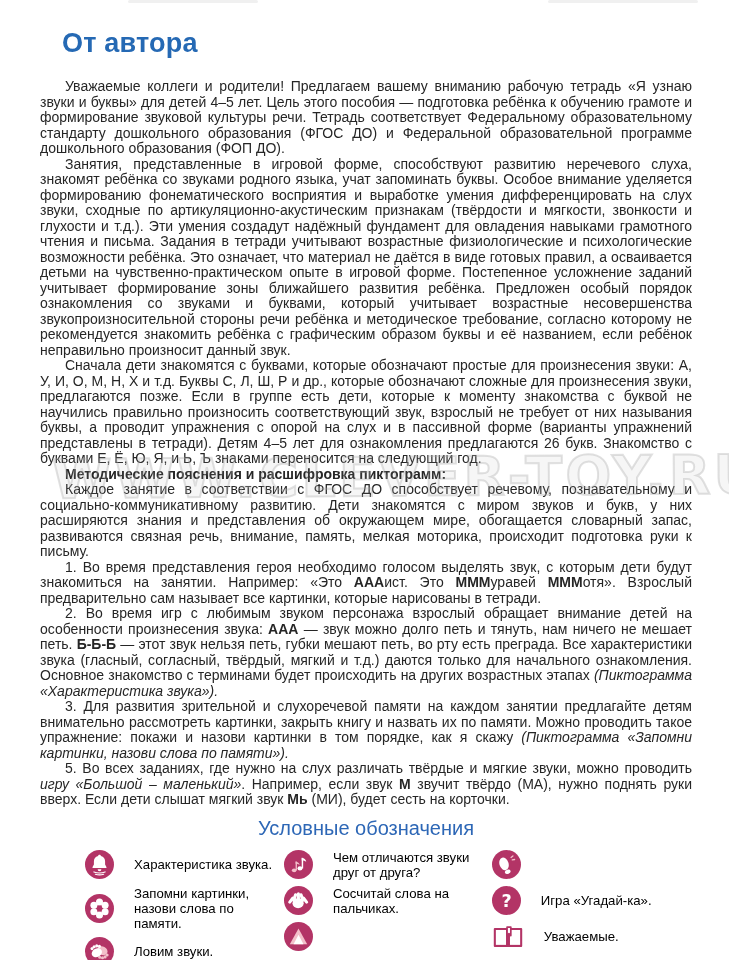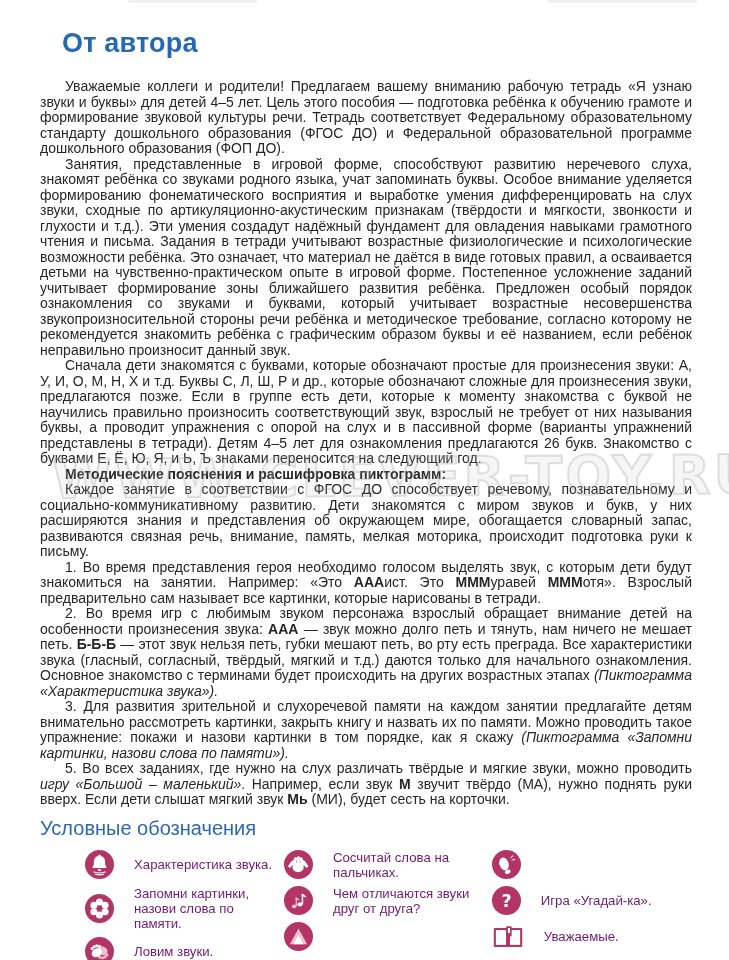--- a/index.html
+++ b/index.html
@@ -24,20 +24,21 @@
     font-size:14px;
     line-height:15.5px;
     text-align:justify;
     text-indent:25px;
     margin:0;
   }
   .legend-title{
     font-size:20px;
     font-weight:normal;
     color:#2d67b6;
+    text-align:center;
     margin:9px 0 10px 0;
   }
   .legend{
     display:flex;
     padding:0 18px 0 45px;
     gap:0;
   }
   .legend-col{display:flex;flex-direction:column;}
   .legend-col.c1{width:225px;}
   .legend-col.c2{width:235px;}
@@ -46,21 +47,21 @@
     display:flex;
     align-items:center;
     gap:20px;
     margin-bottom:6px;
     min-height:30px;
   }
   .legend-item .icon{flex:0 0 auto;display:block;line-height:0;}
   .legend-item .label{
     font-size:13.2px;
     line-height:15px;
-    color:#701a75;
+    color:#000000;
   }
   .watermark{
     position:absolute;
     top:446px;left:52px;width:630px;
     font-family:"DejaVu Sans",sans-serif;
     font-size:54px;
     font-weight:bold;
     letter-spacing:3px;
     color:rgba(170,170,170,0.10);
     -webkit-text-stroke:2px rgba(170,170,170,0.35);
@@ -159,54 +160,54 @@
           </span>
           <span class="label">Ловим звуки.</span>
         </div>
       </div>
 
       <div class="legend-col c2">
         <div class="legend-item">
           <span class="icon">
             <svg width="29" height="29" viewBox="0 0 28 28">
                 <circle cx="14" cy="14" r="14" fill="#b33466"></circle>
+                <g fill="#f3bfca">
+                  <ellipse cx="9.8" cy="19.6" rx="2.2" ry="1.8"></ellipse>
+                  <rect x="11.2" y="11.2" width="1.3" height="8.4"></rect>
+                  <path d="M11.2 11.2c2.2.4 3.5 1.5 3.9 3.2-1.3-.9-2.6-1.2-3.9-1.1z"></path>
+                </g>
+                <g fill="#fff">
+                  <ellipse cx="15.4" cy="17.8" rx="2.4" ry="2"></ellipse>
+                  <rect x="17.1" y="7.6" width="1.4" height="10.2"></rect>
+                  <path d="M17.1 7.6c2.5.5 4 1.7 4.4 3.7-1.5-1-2.9-1.3-4.4-1.2z"></path>
+                </g>
+              </svg>
+          </span>
+          <span class="label">Чем отличаются звуки друг от друга?</span>
+        </div>
+        <div class="legend-item">
+          <span class="icon">
+            <svg width="29" height="29" viewBox="0 0 28 28">
+                <circle cx="14" cy="14" r="14" fill="#b33466"></circle>
                 <g fill="#fff">
                   <ellipse cx="13.6" cy="16.6" rx="5.4" ry="4.8"></ellipse>
                   <rect x="5.6" y="9.6" width="3" height="8" rx="1.5" transform="rotate(38 7.1 13.6)"></rect>
                   <rect x="8.8" y="6.8" width="3" height="8.6" rx="1.5" transform="rotate(18 10.3 11.1)"></rect>
                   <rect x="12.4" y="6" width="3" height="9" rx="1.5"></rect>
                   <rect x="15.8" y="6.8" width="3" height="8.6" rx="1.5" transform="rotate(-18 17.3 11.1)"></rect>
                   <rect x="18.8" y="9.6" width="3" height="8" rx="1.5" transform="rotate(-38 20.3 13.6)"></rect>
                 </g>
               </svg>
           </span>
           <span class="label">Сосчитай слова на пальчиках.</span>
         </div>
         <div class="legend-item">
           <span class="icon">
             <svg width="29" height="29" viewBox="0 0 28 28">
                 <circle cx="14" cy="14" r="14" fill="#b33466"></circle>
-                <g fill="#f3bfca">
-                  <ellipse cx="9.8" cy="19.6" rx="2.2" ry="1.8"></ellipse>
-                  <rect x="11.2" y="11.2" width="1.3" height="8.4"></rect>
-                  <path d="M11.2 11.2c2.2.4 3.5 1.5 3.9 3.2-1.3-.9-2.6-1.2-3.9-1.1z"></path>
-                </g>
-                <g fill="#fff">
-                  <ellipse cx="15.4" cy="17.8" rx="2.4" ry="2"></ellipse>
-                  <rect x="17.1" y="7.6" width="1.4" height="10.2"></rect>
-                  <path d="M17.1 7.6c2.5.5 4 1.7 4.4 3.7-1.5-1-2.9-1.3-4.4-1.2z"></path>
-                </g>
-              </svg>
-          </span>
-          <span class="label">Чем отличаются звуки друг от друга?</span>
-        </div>
-        <div class="legend-item">
-          <span class="icon">
-            <svg width="29" height="29" viewBox="0 0 28 28">
-                <circle cx="14" cy="14" r="14" fill="#b33466"></circle>
                 <path d="M14 6.2 L22.4 21.4 H5.6 Z" fill="#f3bfca"></path>
                 <path d="M14 12.4 L18.8 21.4 H9.2 Z" fill="#fff"></path>
               </svg>
           </span>
         </div>
       </div>
 
       <div class="legend-col c3">
         <div class="legend-item">
           <span class="icon">

